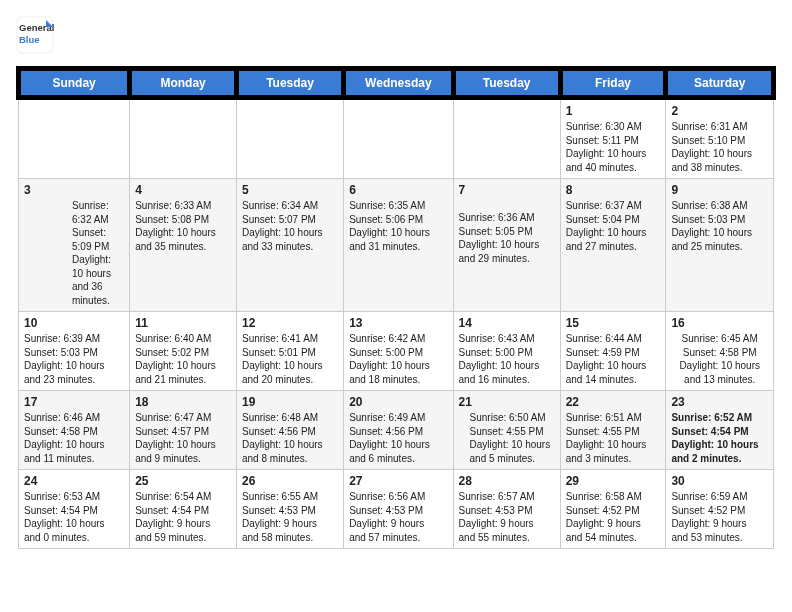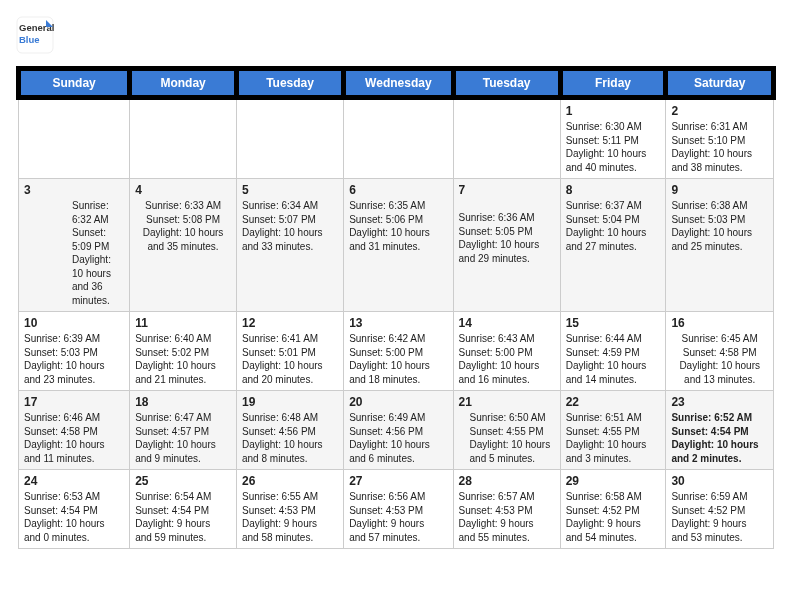--- a/index.html
+++ b/index.html
@@ -141,21 +141,21 @@
         <tr>
           <td>
             <span class="day-num">3</span>
             <div class="day-info" style="white-space: pre-line; margin-left: 48px;">Sunrise: 6:32 AM
 Sunset: 5:09 PM
 Daylight: 10 hours
 and 36 minutes.</div>
           </td>
           <td>
             <span class="day-num">4</span>
-            <div class="day-info" style="white-space: pre-line; text-align: center;">Sunrise: 6:33 AM
+            <div class="day-info" style="white-space: pre-line;">Sunrise: 6:33 AM
 Sunset: 5:08 PM
 Daylight: 10 hours
 and 35 minutes.</div>
           </td>
           <td>
             <span class="day-num">5</span>
             <div class="day-info" style="white-space: pre-line;">Sunrise: 6:34 AM
 Sunset: 5:07 PM
 Daylight: 10 hours
 and 33 minutes.</div>

